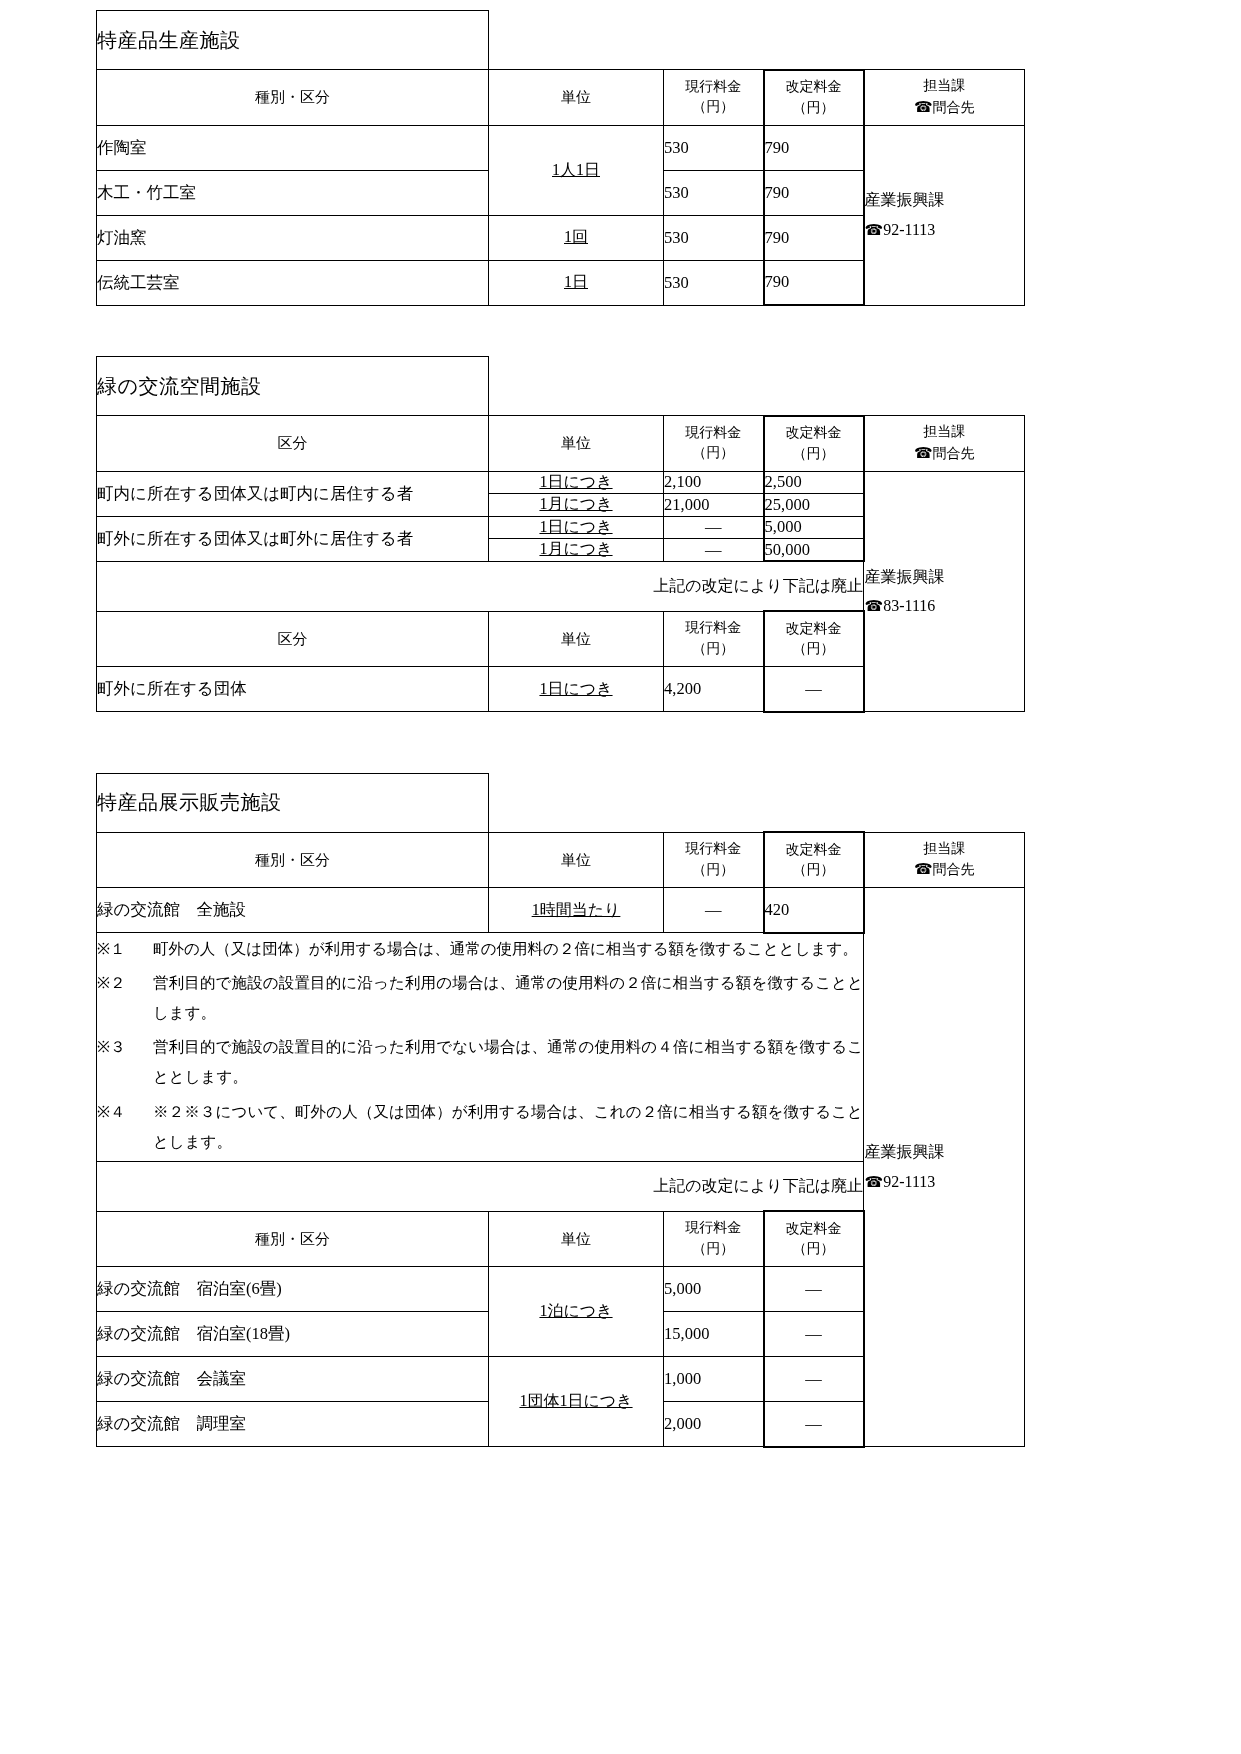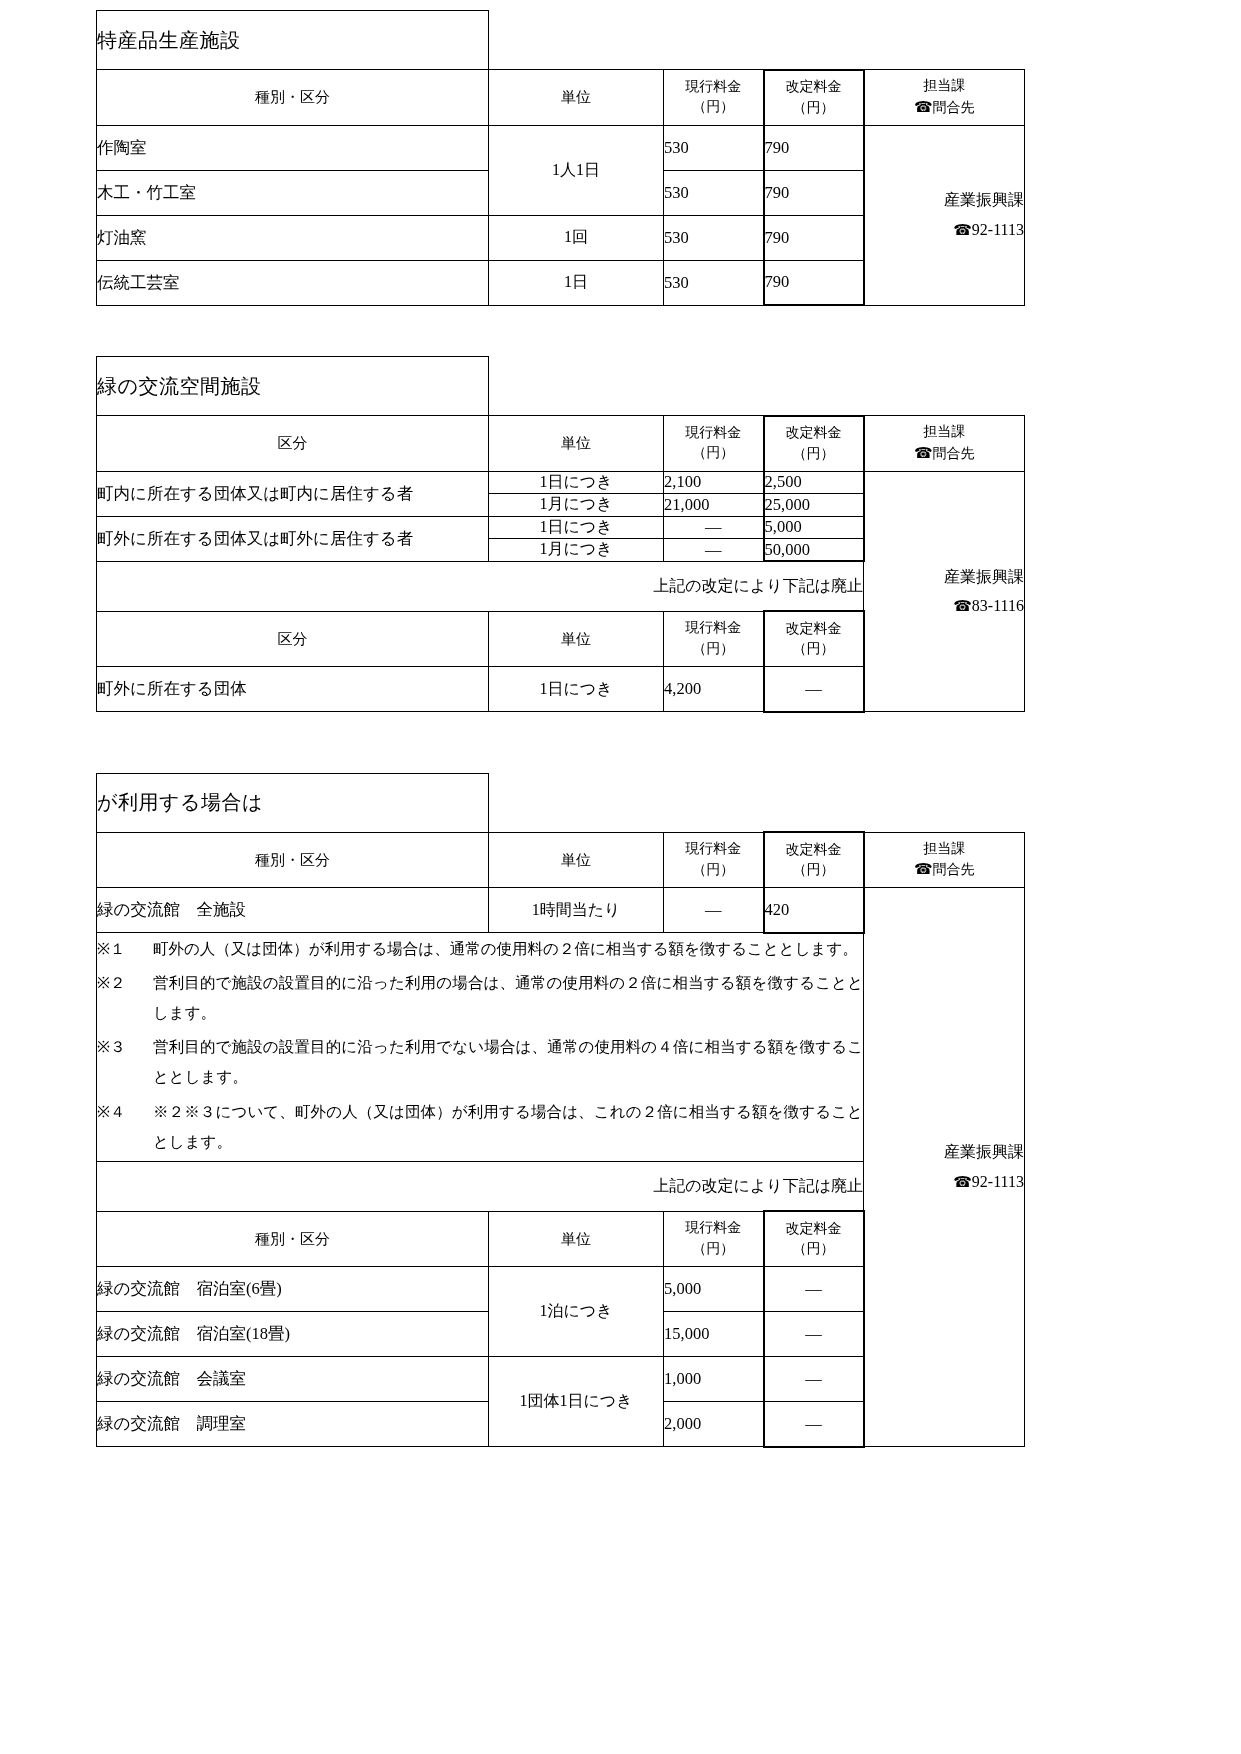--- a/index.html
+++ b/index.html
@@ -76,32 +76,33 @@
   
   td.kind {
     padding-left: 10px;
     font-size: 16.5px;
     height: 44px;
     margin-left: 46px;
   }
   td.unit {
     text-align: center;
     font-size: 16px;
+    text-decoration: underline;
   }
   td.num {
     text-align: left;
     padding-right: 8px;
     font-size: 16.5px;
   }
   td.dash {
     text-align: center;
     font-size: 16.5px;
   }
   td.dept {
-    text-align: right;
+    text-align: left;
     font-size: 16px;
     line-height: 1.85;
   }
   td.note-row {
     text-align: right;
     font-size: 16px;
     height: 48px;
   }
 
   
@@ -303,21 +304,21 @@
     <table class="fee">
       <colgroup>
         <col class="c-kind">
           <col class="c-unit">
           <col class="c-cur">
           <col class="c-new">
           <col class="c-dept">
       </colgroup>
       <tbody>
         <tr>
-          <td class="title">が利用する場合は</td>
+          <td class="title">特産品展示販売施設</td>
           <td class="blank-top"></td>
           <td class="blank-top"></td>
           <td class="blank-top"></td>
           <td class="blank-top"></td>
         </tr>
         <tr>
           <th class="hd">種別・区分</th>
           <th class="hd">単位</th>
           <th class="hd two">
             <div>現行料金</div>

